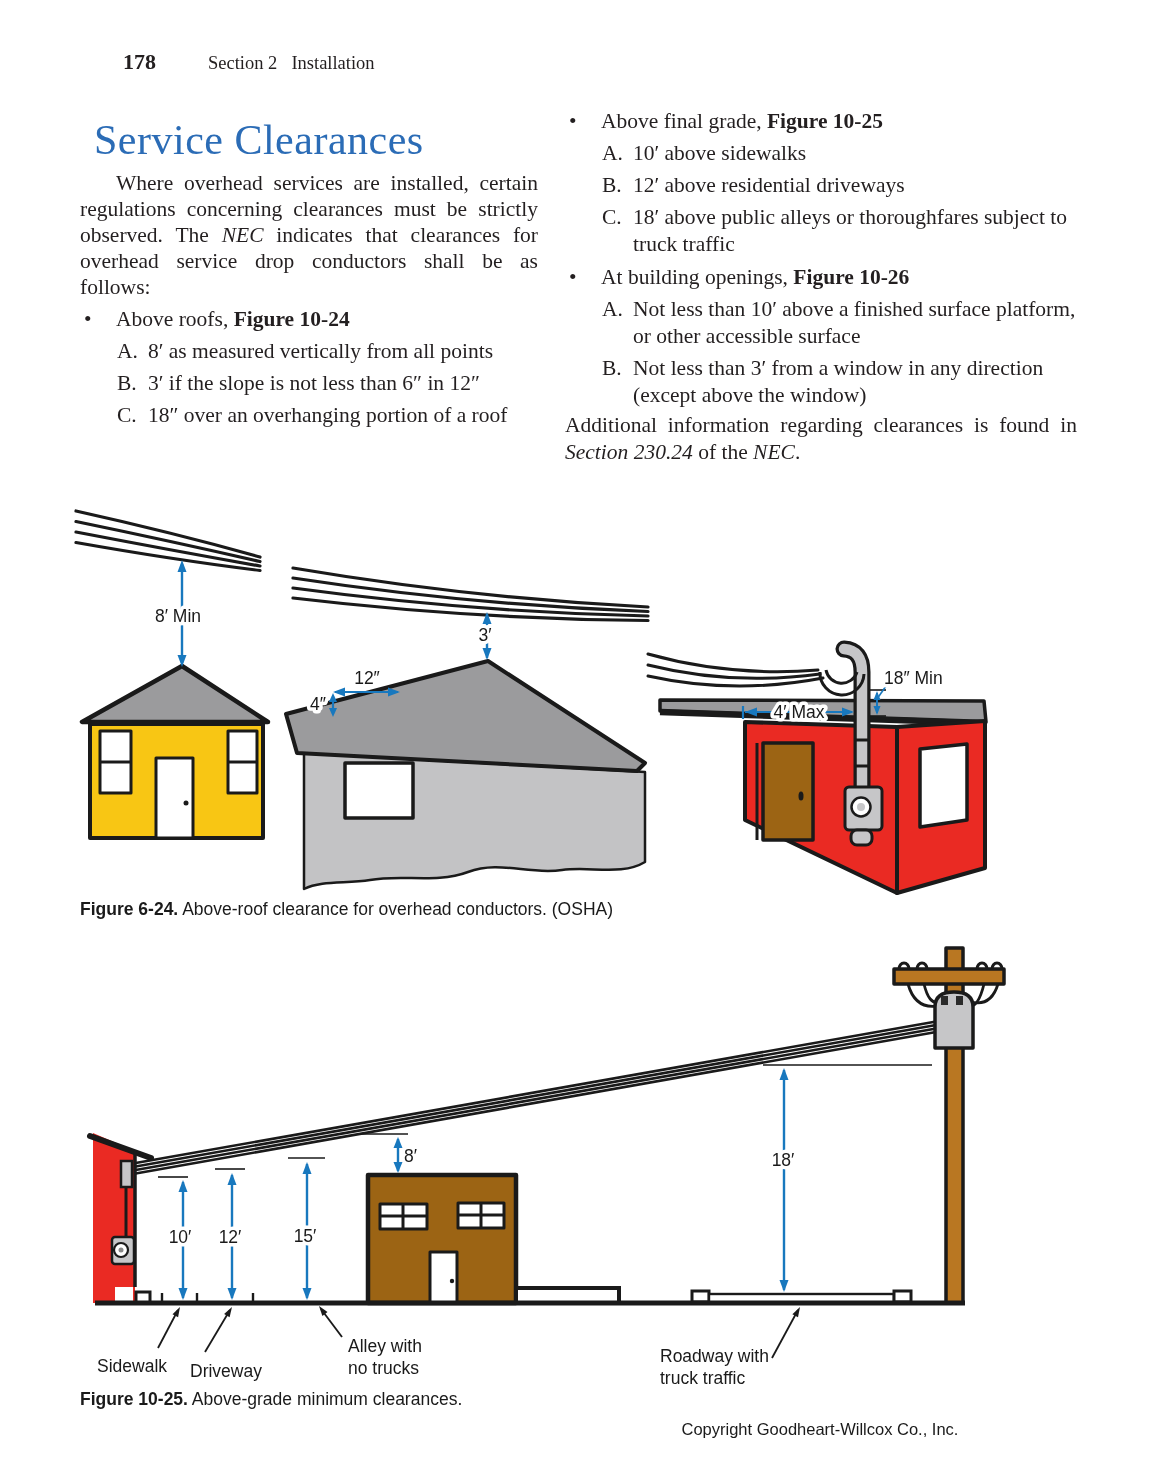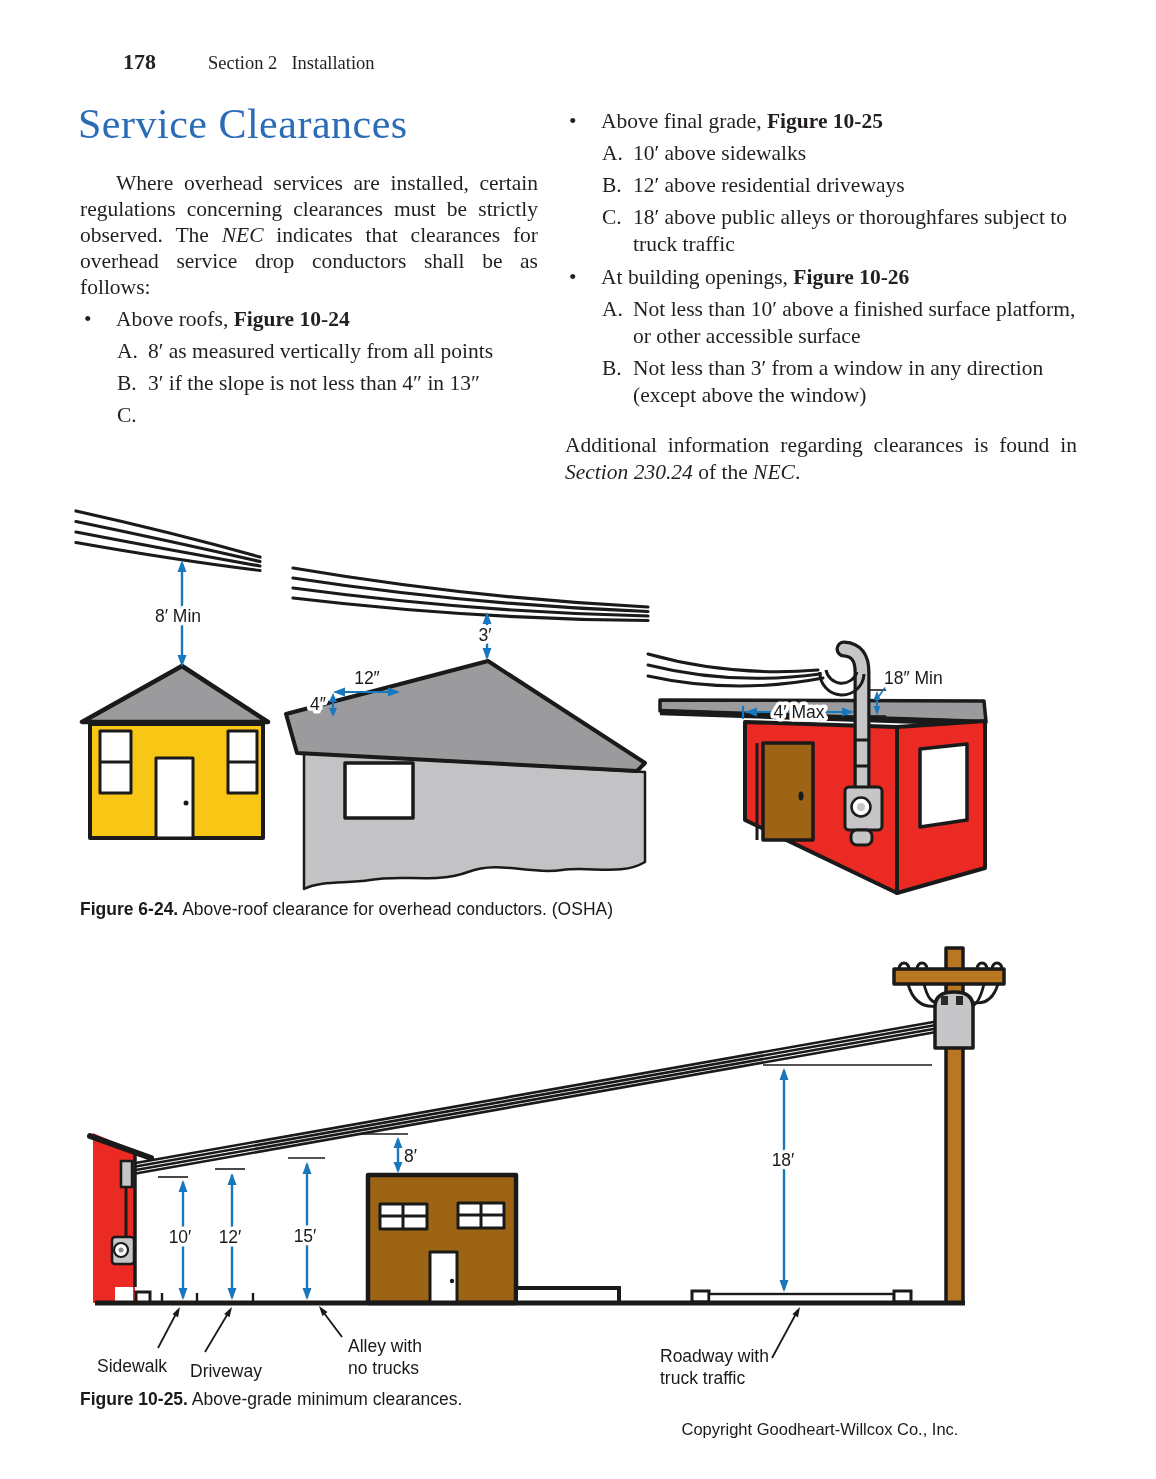--- a/index.html
+++ b/index.html
@@ -4,32 +4,32 @@
 <style>
   html,body { margin:0; padding:0; background:#e8e8e8; }
   .page { position:relative; width:1156px; height:1479px; background:#ffffff;
           font-family:"Liberation Serif", serif; color:#231f20; overflow:hidden; }
 
   .pagenum { position:absolute; left:80px; top:49px; font-size:22px; font-weight:bold;margin-left:43px; }
   .runhead { position:absolute; left:208px; top:53px; font-size:18.5px; }
   .runhead .gap { display:inline-block; width:14px; }
 
   .title { position:absolute; left:78px; top:100px; font-size:42px; font-weight:normal;
-           color:#2B6CB6; margin:0; letter-spacing:0.5px; }
+           color:#2B6CB6; margin:16px; letter-spacing:0.5px; }
 
   .col { position:absolute; font-size:21.5px; line-height:26px; }
   .col-left  { left:80px;  top:170px; width:458px; }
   .col-right { left:565px; top:108px; width:512px; }
 
   .intro { margin:0; text-align:justify; text-indent:36px; }
   .bullet { position:relative; padding-left:36px; line-height:27px; margin-top:6px; }
   .bullet .dot { position:absolute; left:4px; }
   .subitem { position:relative; padding-left:68px; line-height:27px; margin-top:5px; }
   .subitem .marker { position:absolute; left:37px; }
-  .closing { margin-top:23px; line-height:27px; text-align:justify; }
+  .closing { margin-top:3px; line-height:27px; text-align:justify; }
 
   .caption { position:absolute; font-family:"Liberation Sans", sans-serif;
              font-size:17.5px; color:#1a1a1a; }
   .cap24 { left:80px; top:899px; }
   .cap25 { left:80px; top:1389px; }
   .copyright { position:absolute; left:620px; top:1420px; width:400px; text-align:center;
                font-family:"Liberation Sans", sans-serif; font-size:16.5px; color:#1a1a1a; }
 
   .fig { position:absolute; }
   .fig24 { left:70px; top:500px; }
@@ -56,24 +56,25 @@
     <div class="bullet">
       <span class="dot">•</span>
       <span>Above roofs, </span><b>Figure 10-24</b>
     </div>
     <div class="subitem">
       <span class="marker">A.</span>
       <span>8′ as measured vertically from all points</span>
     </div>
     <div class="subitem">
       <span class="marker">B.</span>
-      <span>3′ if the slope is not less than 4″ in 13″</span>
+      <span>3′ if the slope is not less than 6″ in 12″</span>
     </div>
     <div class="subitem">
       <span class="marker">C.</span>
+      <span>18″ over an overhanging portion of a roof</span>
     </div>
   </div>
 
   <div class="col col-right">
     <div class="bullet" style="margin-top:0">
       <span class="dot">•</span>
       <span>Above final grade, </span><b>Figure 10-25</b>
     </div>
     <div class="subitem">
       <span class="marker">A.</span>

